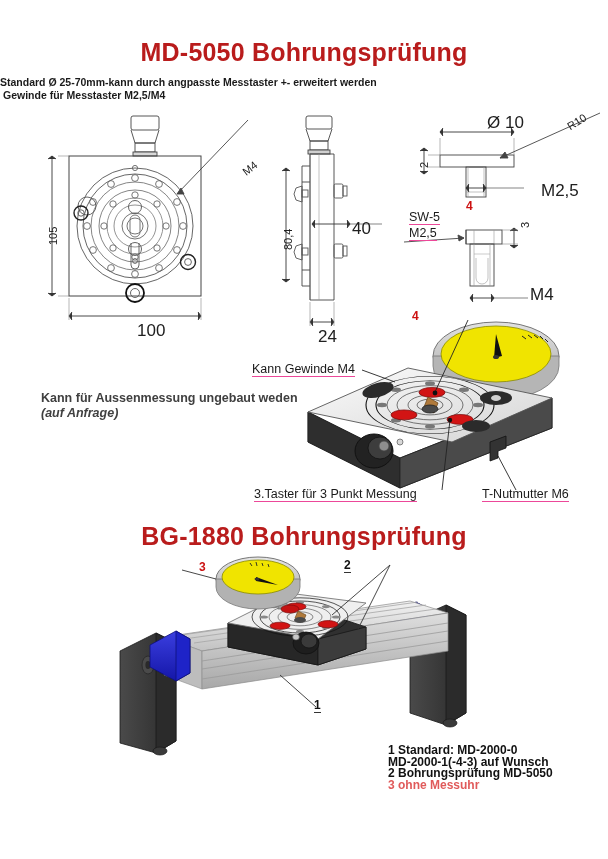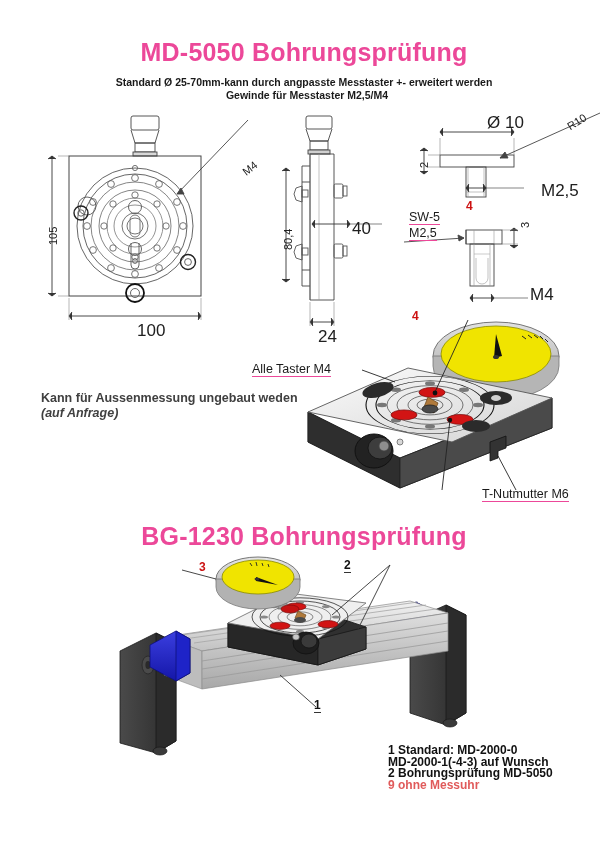--- a/index.html
+++ b/index.html
@@ -16,32 +16,31 @@
     height: 859px;
     background: #ffffff;
     overflow: hidden;
   }
   .abs { position: absolute; }
 
   
   .main-title {
     font-size: 25px;
     font-weight: bold;
-    color: #ec4899;
+    color: #b91c1c;
     letter-spacing: 0.2px;
     white-space: nowrap;
     text-align: center;
     width: 100%;
   }
   .subtitle {
     font-size: 10.5px;
     font-weight: bold;
     color: #1a1a1a;
     white-space: nowrap;
-    text-align: center;
     width: 100%;
   }
 
   
   .dim {
     font-size: 17px;
     color: #202020;
     white-space: nowrap;
     font-family: "Liberation Sans", sans-serif;
   }
@@ -387,27 +386,28 @@
         <path d="M168 12 L135 84"></path>
         <path d="M95 74 L62 62"></path>
         <path d="M150 112 L142 182"></path>
         <path d="M198 148 L216 182"></path>
       </g>
       <circle cx="135" cy="85" r="2.4" fill="#111"></circle>
       <circle cx="150" cy="112" r="2.2" fill="#111"></circle>
     </svg>
   </div>
   <div class="abs red-num" style="left:412px; top:309px;">4</div>
-  <div class="abs callout" style="left:252px; top:362px;">Alle Taster M4</div>
+  <div class="abs callout" style="left:252px; top:362px;">Kann Gewinde M4</div>
+  <div class="abs callout" style="left:254px; top:487px;">3.Taster für 3 Punkt Messung</div>
   <div class="abs callout" style="left:482px; top:487px;">T-Nutmutter M6</div>
 
   <div class="abs note" style="left:41px; top:391px;">Kann für Aussenmessung ungebaut weden</div>
   <div class="abs note" style="left:41px; top:406px;font-style:italic;">(auf Anfrage)</div>
 
-  <div class="abs main-title" style="left:0; top:522px;">BG-1230  Bohrungsprüfung</div>
+  <div class="abs main-title" style="left:0; top:522px;">BG-1880  Bohrungsprüfung</div>
 
   <div class="abs" style="left:110px; top:555px; width:430px; height:180px;">
     <svg width="430" height="180" viewBox="0 0 430 180">
       <defs>
         <linearGradient id="aluTop" x1="0" y1="0" x2="0" y2="1">
           <stop offset="0%" stop-color="#f2f2f2"></stop>
           <stop offset="100%" stop-color="#c2c2c2"></stop>
         </linearGradient>
         <linearGradient id="aluFront" x1="0" y1="0" x2="0" y2="1">
           <stop offset="0%" stop-color="#dedede"></stop>
@@ -525,16 +525,16 @@
     </svg>
   </div>
   <div class="abs red-num" style="left:199px; top:560px;">3</div>
   <div class="abs blk-num" style="left:344px; top:558px;">2</div>
   <div class="abs blk-num" style="left:314px; top:698px;">1</div>
 
   <div class="abs legend" style="left:388px; top:745px;">
     <div class="ln">1  Standard: MD-2000-0</div>
     <div class="ln">MD-2000-1(-4-3) auf Wunsch</div>
     <div class="ln">2  Bohrungsprüfung MD-5050</div>
-    <div class="ln l3">9  ohne Messuhr</div>
+    <div class="ln l3">3  ohne Messuhr</div>
   </div>
 
 </div>
 
 </body></html>

